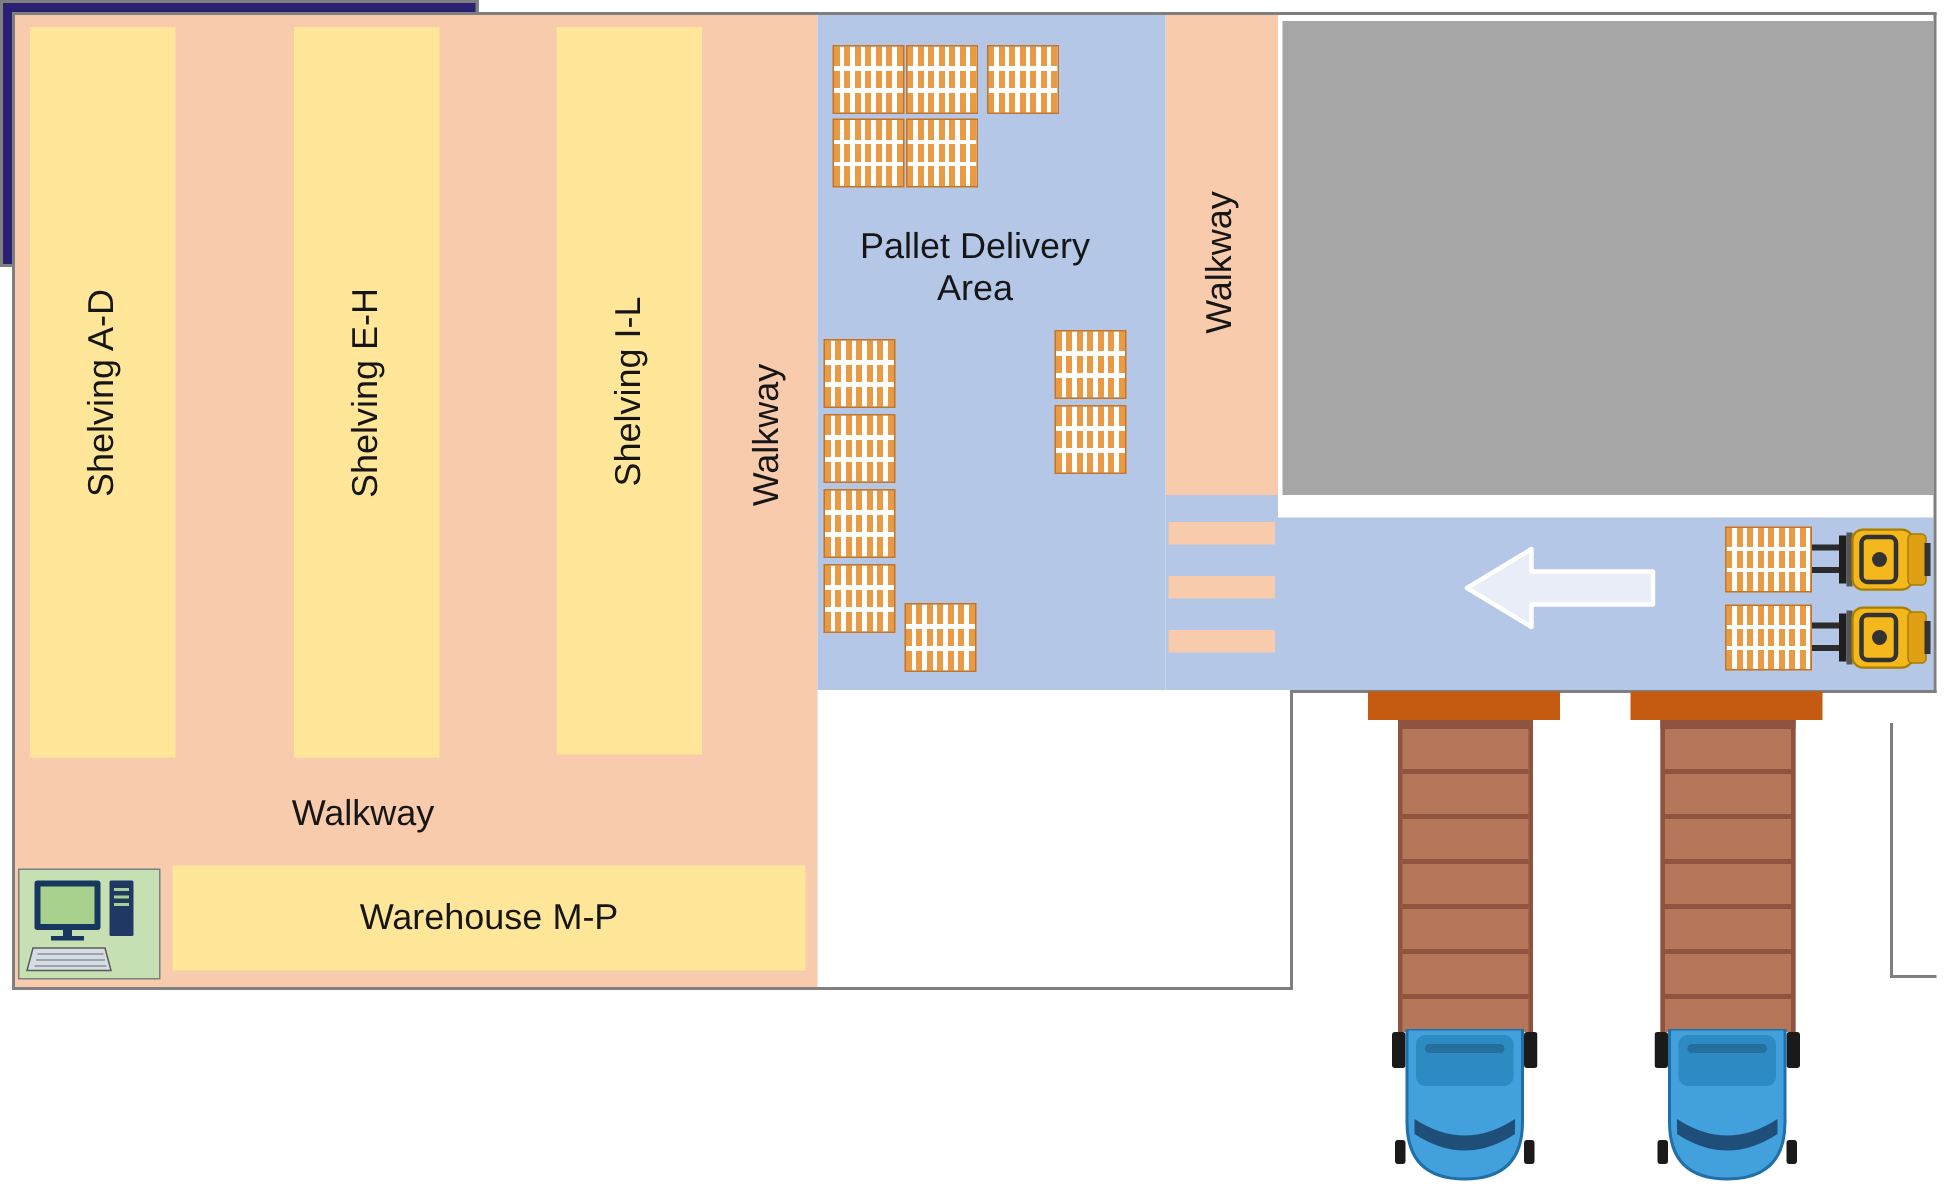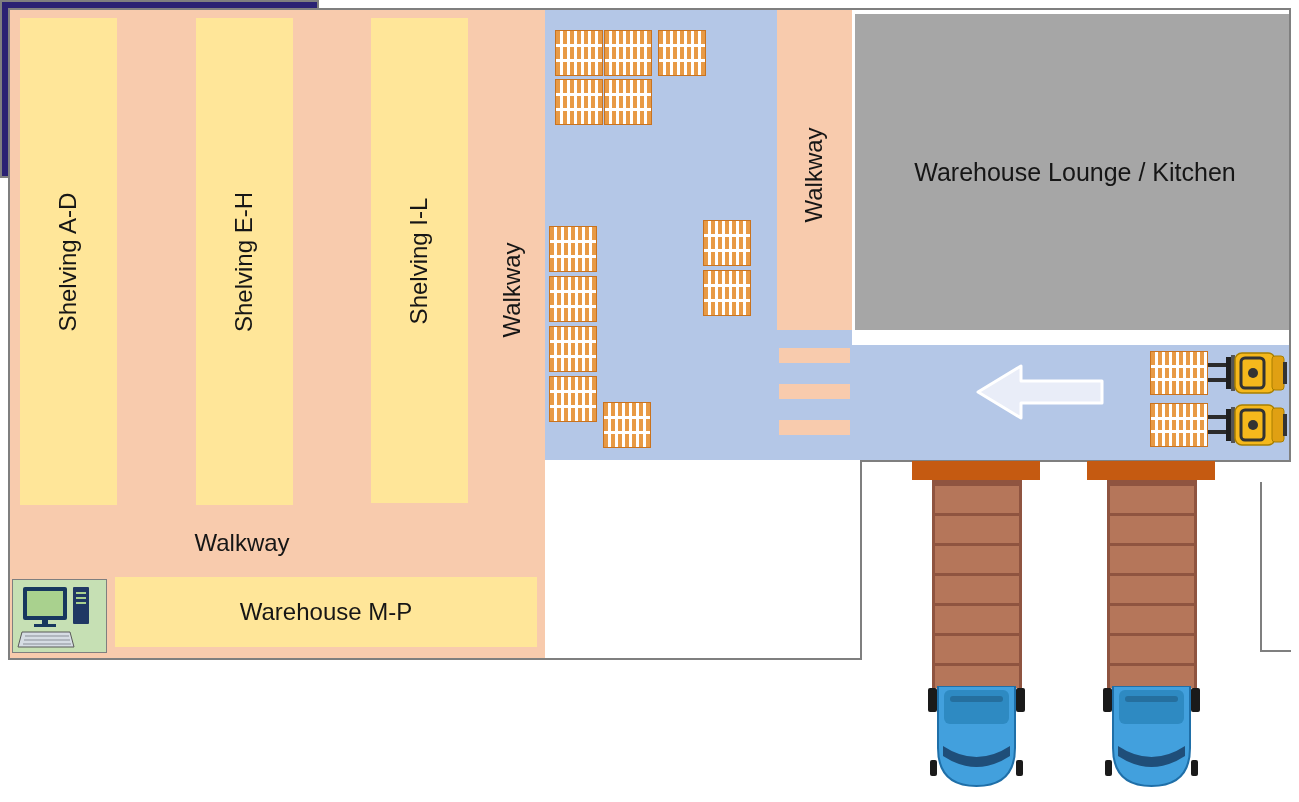--- a/index.html
+++ b/index.html
@@ -119,21 +119,21 @@
   <div class="stripe" style="left:779px;top:384px;"></div>
   <div class="stripe" style="left:779px;top:420px;"></div>
 
   <div class="vwrap" style="left:482px;top:140px;width:60px;height:300px;">
     <span class="vtext">Walkway</span>
   </div>
   <div class="vwrap" style="left:782px;top:60px;width:64px;height:230px;">
     <span class="vtext">Walkway</span>
   </div>
   <div class="lbl center abs" style="left:142px;top:527px;width:200px;height:32px;z-index:5;">Walkway</div>
-  <div class="lbl center abs" style="left:875px;top:152px;width:400px;height:40px;font-size:25px;z-index:5;">Warehouse Lounge / Kitchen</div>
+  <div class="lbl center abs" style="left:560px;top:143px;width:180px;height:72px;z-index:5;">Pallet Delivery Area</div>
 
   <div class="pallet" style="left:555px;top:30px;"></div>
   <div class="pallet" style="left:604px;top:30px;"></div>
   <div class="pallet" style="left:658px;top:30px;"></div>
   <div class="pallet" style="left:555px;top:79px;"></div>
   <div class="pallet" style="left:604px;top:79px;"></div>
   <div class="pallet" style="left:549px;top:226px;"></div>
   <div class="pallet" style="left:549px;top:276px;"></div>
   <div class="pallet" style="left:549px;top:326px;"></div>
   <div class="pallet" style="left:549px;top:376px;"></div>

